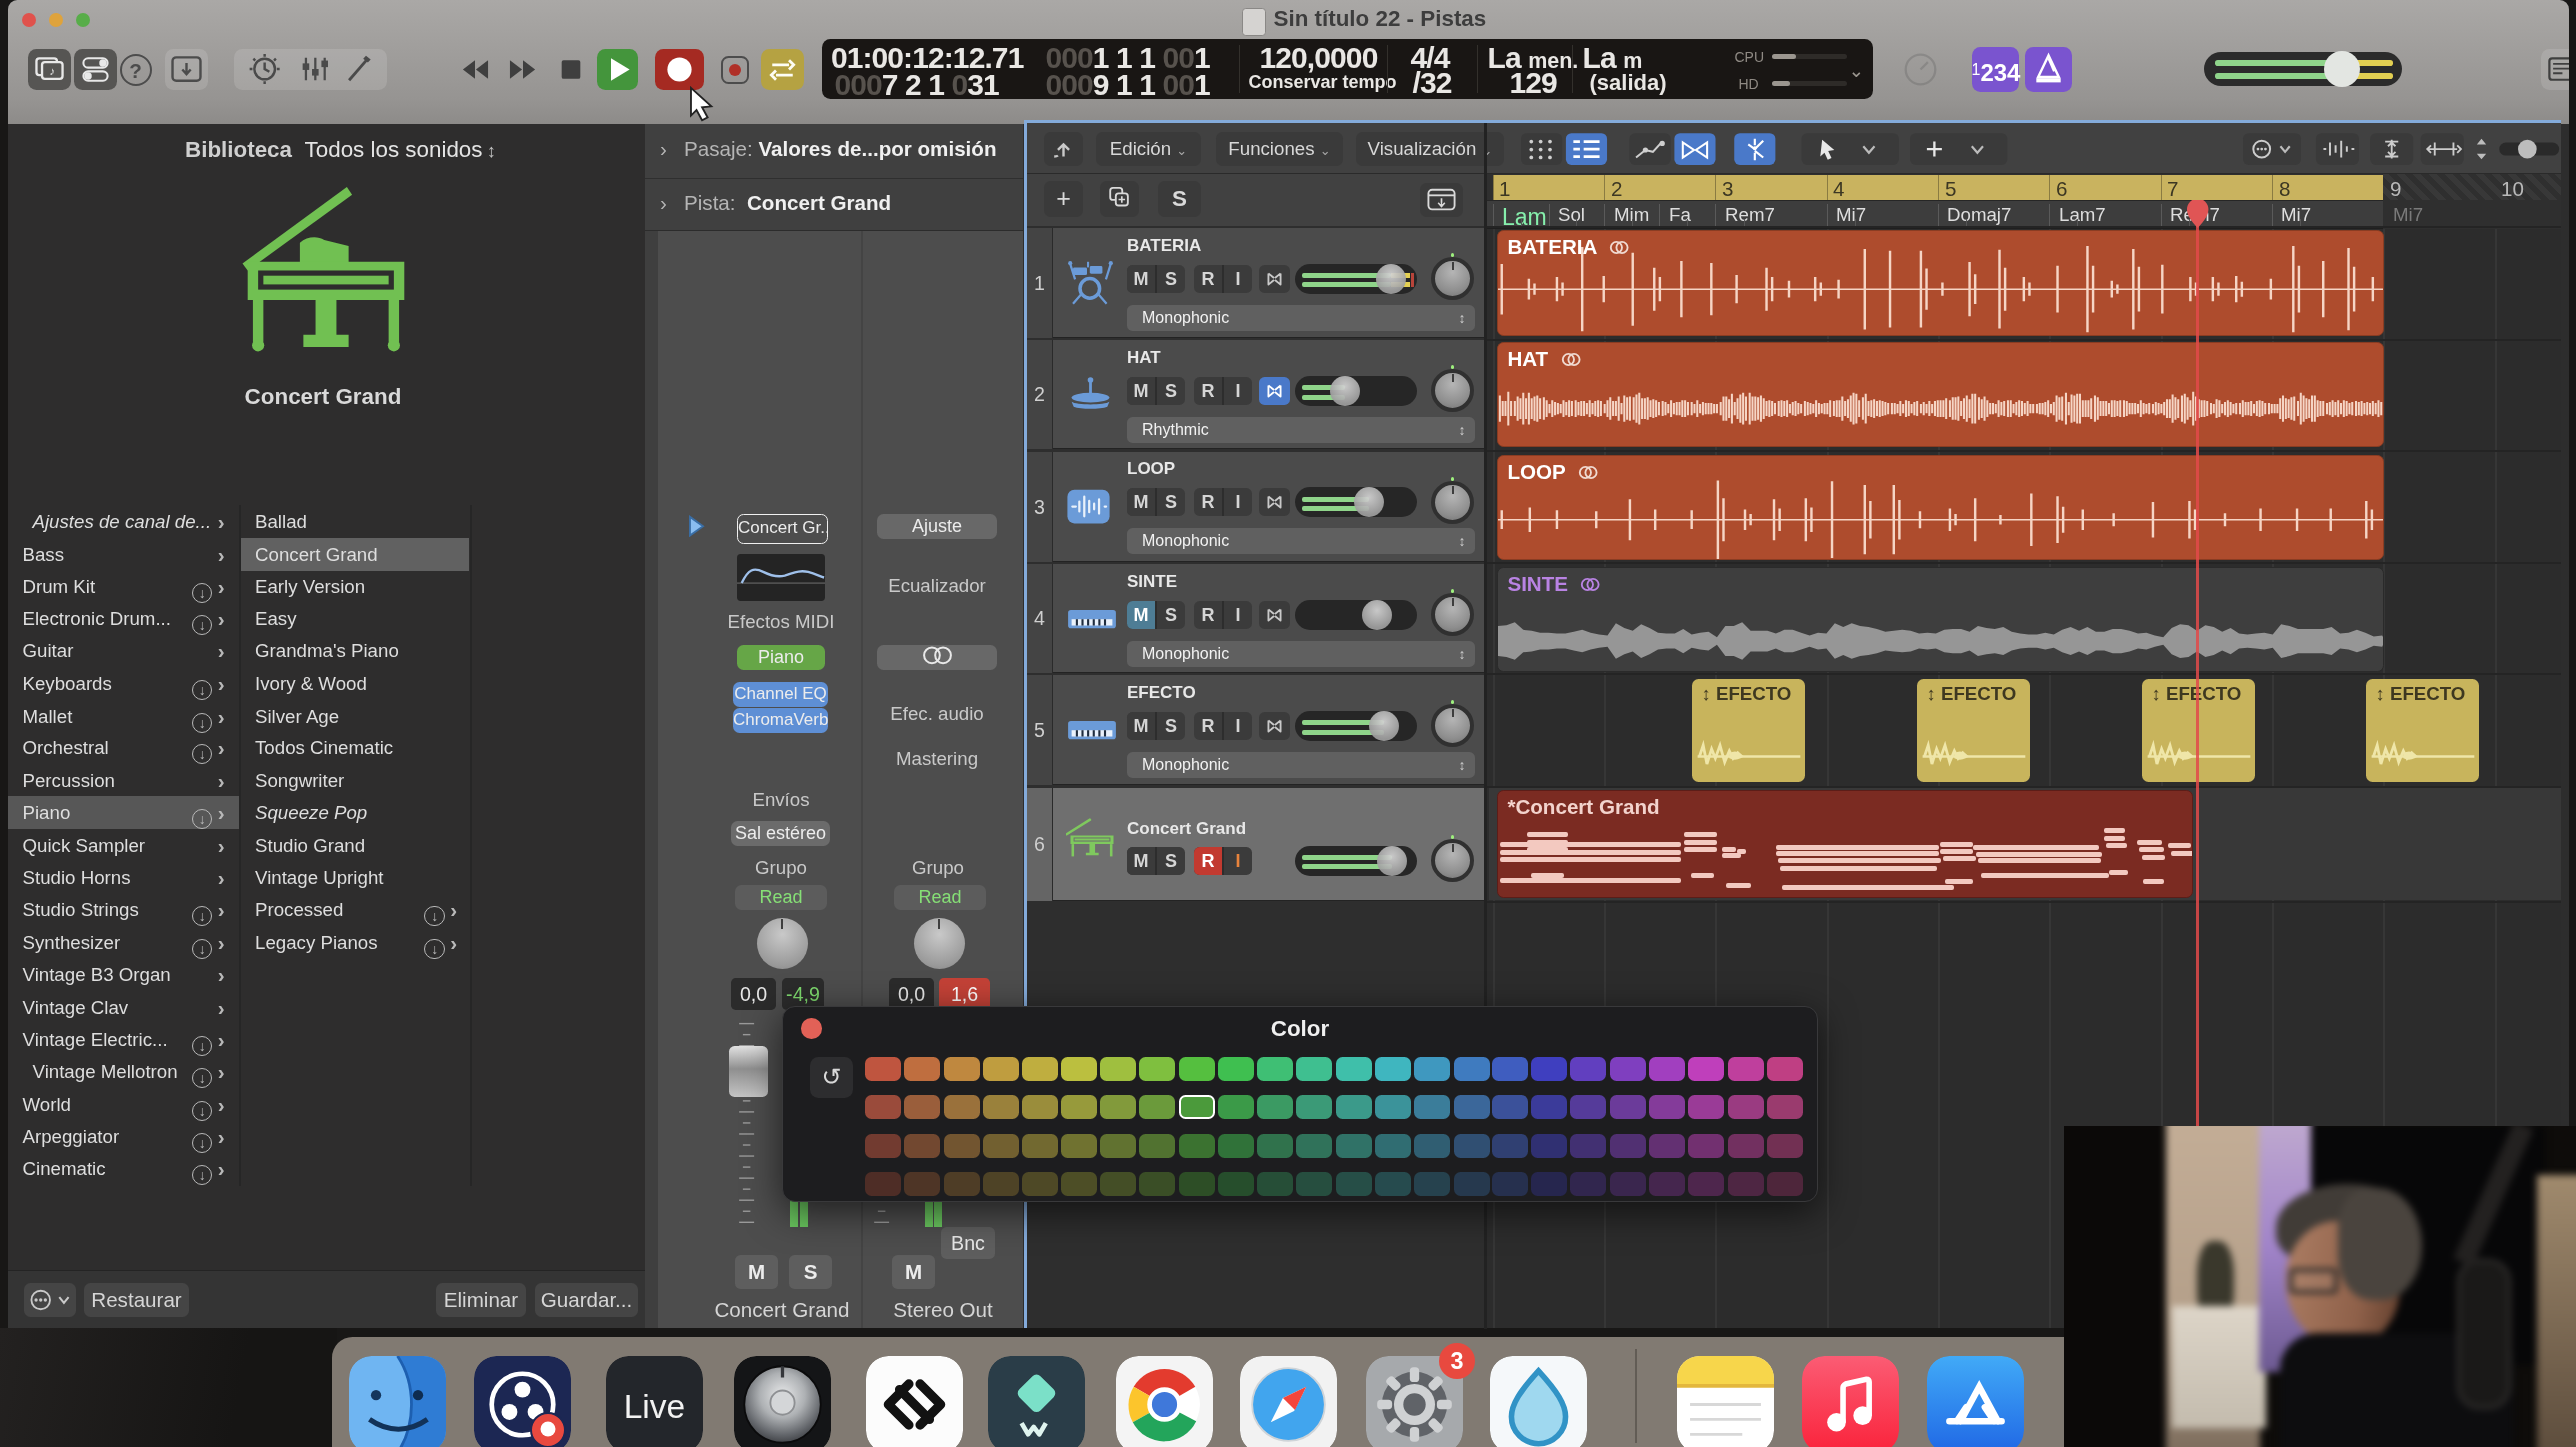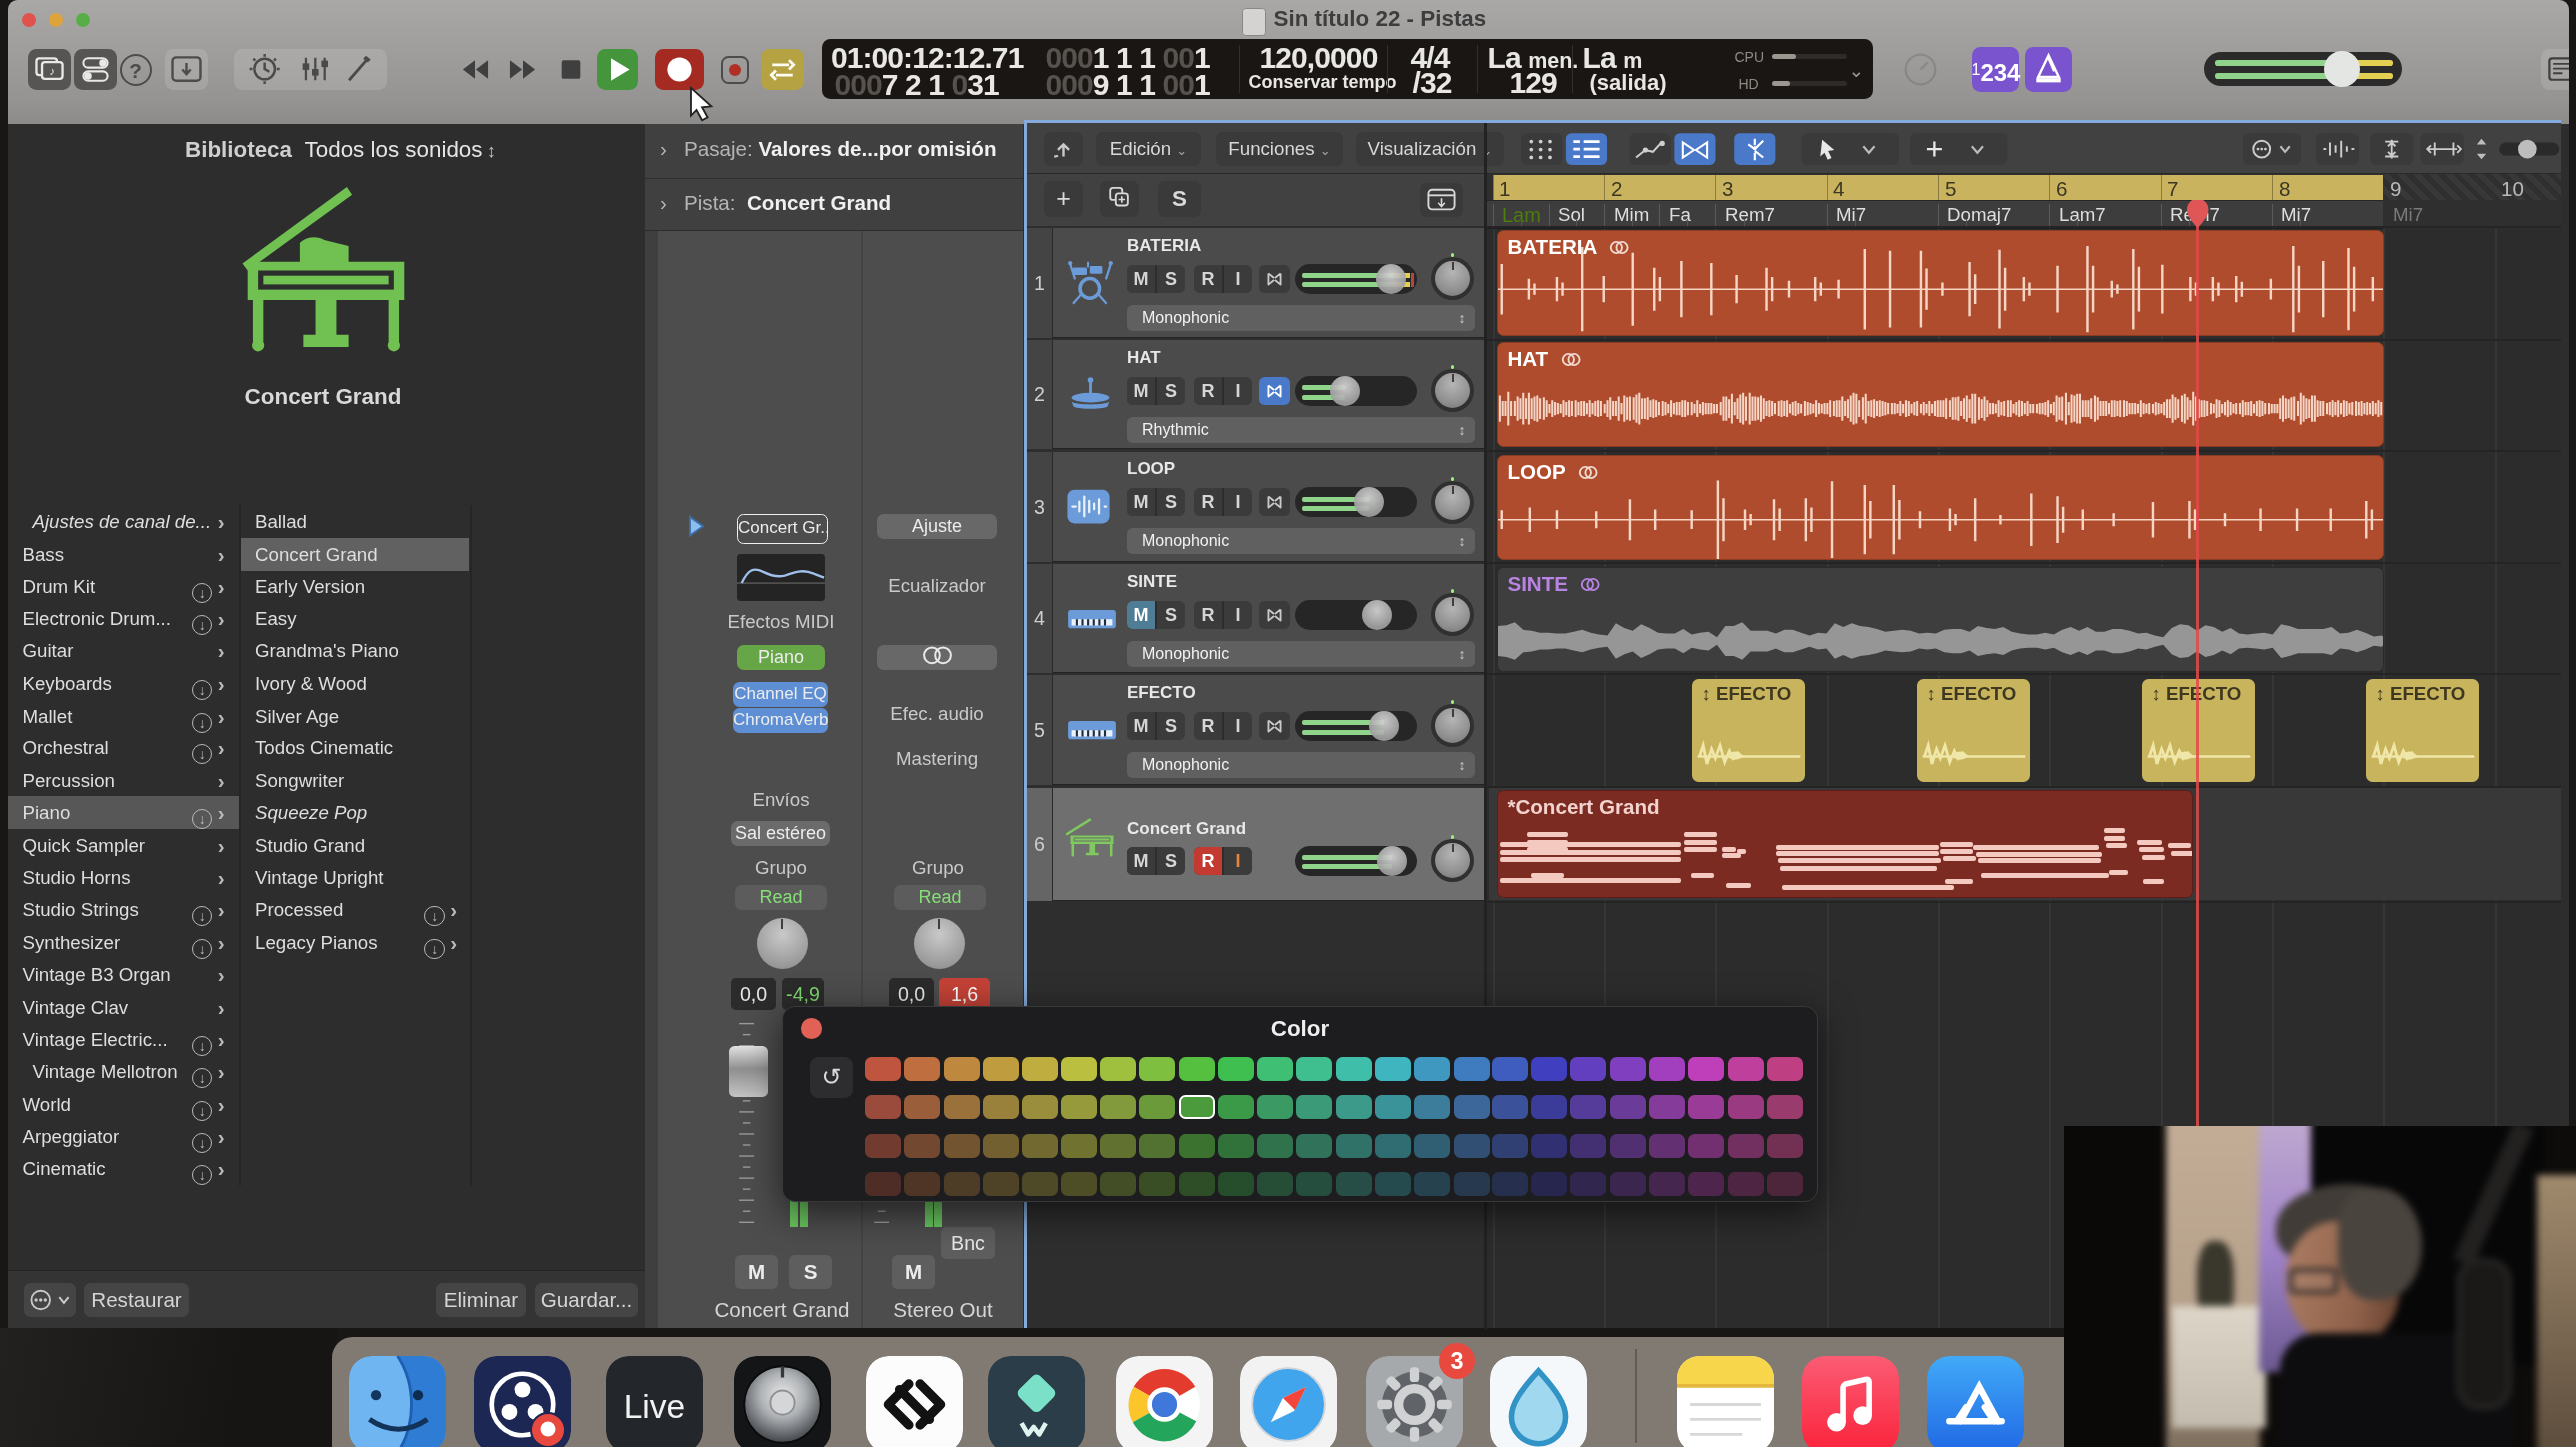--- a/index.html
+++ b/index.html
@@ -428,21 +428,21 @@
 <div class="abs" style="left:1938px;top:175px;width:0.9px;height:25px;background:#8a7b42;"></div>
 <div class="abs" style="left:2056px;top:177px;color:#3c3723;font-size:20.6px;">6</div>
 <div class="abs" style="left:2049px;top:175px;width:0.9px;height:25px;background:#8a7b42;"></div>
 <div class="abs" style="left:2167px;top:177px;color:#3c3723;font-size:20.6px;">7</div>
 <div class="abs" style="left:2161px;top:175px;width:0.9px;height:25px;background:#8a7b42;"></div>
 <div class="abs" style="left:2279px;top:177px;color:#3c3723;font-size:20.6px;">8</div>
 <div class="abs" style="left:2272px;top:175px;width:0.9px;height:25px;background:#8a7b42;"></div>
 <div class="abs" style="left:2390px;top:177px;color:#b9b9b9;font-size:20.6px;">9</div>
 <div class="abs" style="left:2501px;top:177px;color:#b9b9b9;font-size:20.6px;">10</div>
 <div class="abs" style="left:1487px;top:200px;width:896px;height:29px;background:#3d3d3d;border-top:0.9px solid #262626;border-bottom:0.9px solid #1f1f1f;"></div>
-<div class="abs" style="left:1502px;top:204px;color:#4d7c0f;font-size:20px;">Lam</div>
+<div class="abs" style="left:1502px;top:204px;color:#86efac;font-size:23px;">Lam</div>
 <div class="abs" style="left:1493px;top:204px;width:0.9px;height:22.4px;background:#5a5a5a;"></div>
 <div class="abs" style="left:1521px;top:219px;width:0.9px;height:7.5px;background:#555;"></div>
 <div class="abs" style="left:1558px;top:204px;color:#dedede;font-size:18.7px;">Sol</div>
 <div class="abs" style="left:1549px;top:204px;width:0.9px;height:22.4px;background:#5a5a5a;"></div>
 <div class="abs" style="left:1576px;top:219px;width:0.9px;height:7.5px;background:#555;"></div>
 <div class="abs" style="left:1614px;top:204px;color:#dedede;font-size:18.7px;">Mim</div>
 <div class="abs" style="left:1604px;top:204px;width:0.9px;height:22.4px;background:#5a5a5a;"></div>
 <div class="abs" style="left:1632px;top:219px;width:0.9px;height:7.5px;background:#555;"></div>
 <div class="abs" style="left:1669px;top:204px;color:#dedede;font-size:18.7px;">Fa</div>
 <div class="abs" style="left:1659px;top:204px;width:0.9px;height:22.4px;background:#5a5a5a;"></div>

